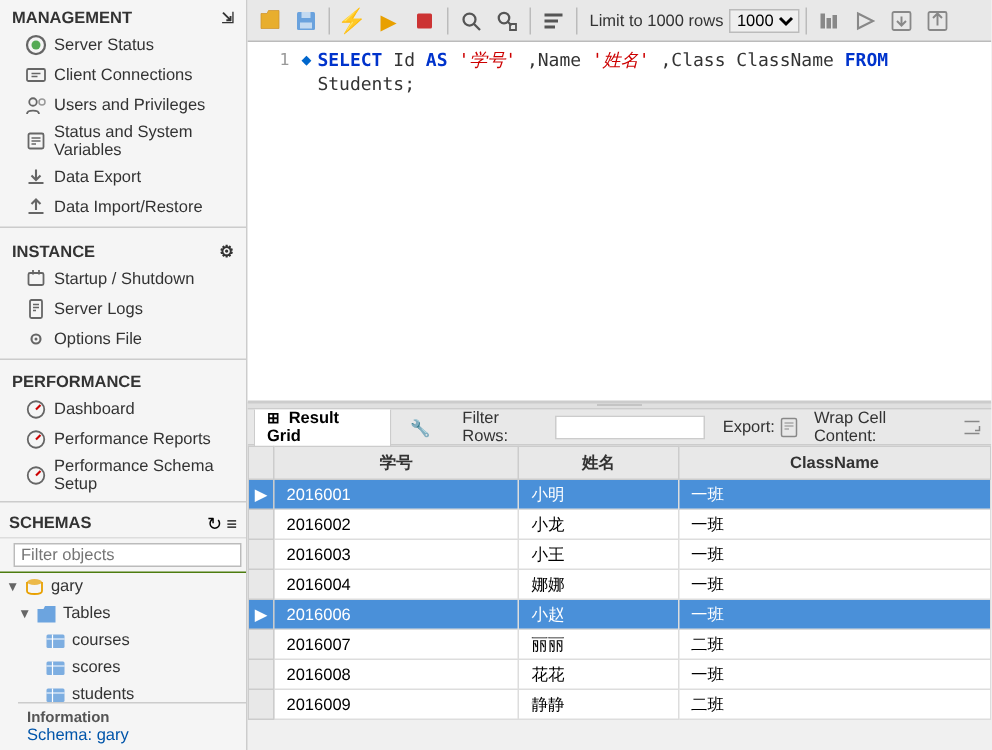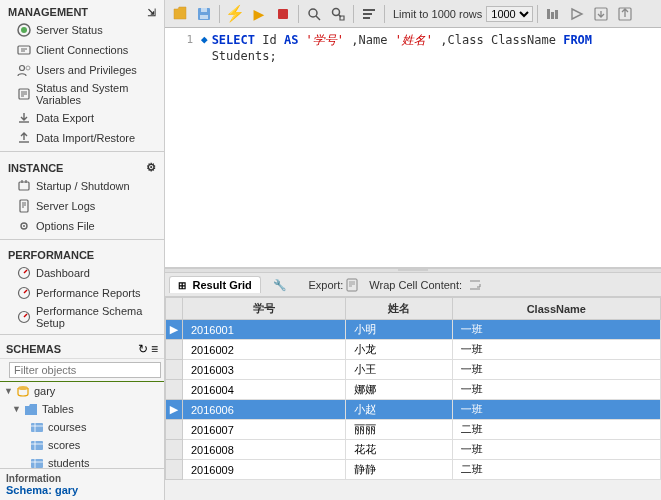--- a/index.html
+++ b/index.html
@@ -20,21 +20,21 @@
     .tree-item { display: flex; align-items: center; padding: 2px 4px; cursor: pointer; color: #333; }
     .tree-item .indent1 { width: 8px; flex-shrink: 0; }
     .tree-item .indent2 { width: 16px; flex-shrink: 0; }
     .tree-item .tree-icon { width: 16px; height: 14px; margin-right: 3px; display: inline-flex; align-items: center; justify-content: center; font-size: 10px; flex-shrink: 0; }
     .tree-item .tree-label { font-size: 11px; }
 
     
     .chevron { font-size: 9px; color: #666; margin-right: 2px; }
 
     
-    .info-bar { border-top: 1px solid #ccc; padding: 4px 6px; }
+    .info-bar { border-top: 1px solid #ccc; padding: 4px 6px; margin-left: 12px; }
     .info-bar-title { font-size: 10px; font-weight: bold; color: #555; }
     .info-bar-content { font-size: 11px; color: #333; }
 
     
     .main-area { flex: 1; display: flex; flex-direction: column; overflow: hidden; }
 
     
     .toolbar { background: #e8e8e8; border-bottom: 1px solid #bbb; padding: 2px 4px; display: flex; align-items: center; gap: 2px; height: 28px; flex-shrink: 0; }
     .toolbar-btn { width: 22px; height: 22px; background: none; border: none; cursor: pointer; display: flex; align-items: center; justify-content: center; font-size: 13px; color: #444; border-radius: 2px; flex-shrink: 0; }
     .toolbar-separator { width: 1px; height: 18px; background: #bbb; margin: 0 2px; flex-shrink: 0; }
@@ -299,21 +299,21 @@
               <line x1="5" y1="2" x2="5" y2="11" stroke="white" stroke-width="0.8"></line>
             </svg>
         </span>
         <span class="tree-label">students</span>
       </div>
 
     </div>
 
     <div class="info-bar">
       <div class="info-bar-title">Information</div>
-      <div class="info-bar-content" style="font-weight:bold; color:#0055aa;">Schema: gary</div>
+      <div class="info-bar-content" style="font-weight:normal; color:#0055aa;">Schema: gary</div>
     </div>
   </div>
 
   <div class="main-area">
 
     <div class="toolbar">
       <button class="toolbar-btn" title="Open">
         <svg width="16" height="16" viewBox="0 0 16 16">
             <path d="M2 3 L6 3 L7 1 L14 1 L14 13 L2 13 Z" fill="#e8a000" opacity="0.8" stroke="#c88000" stroke-width="0.5"></path>
           </svg>
@@ -416,20 +416,24 @@
 
     <div class="result-area">
 
       <div class="result-tabs">
         <div class="result-tab active">
           <span class="result-tab-icon">⊞</span>
           <span>Result Grid</span>
         </div>
         <div class="result-tab">
           <span>🔧</span>
+        </div>
+        <div class="filter-area">
+          <span>Filter Rows:</span>
+          <input type="text" class="filter-input" style="">
         </div>
         <div class="export-area">
           <span>Export:</span>
           <button class="toolbar-btn" style="width:18px; height:18px;">
             <svg width="14" height="14" viewBox="0 0 14 14">
                 <rect x="2" y="1" width="10" height="12" rx="1" fill="none" stroke="#888" stroke-width="1"></rect>
                 <line x1="4" y1="4" x2="10" y2="4" stroke="#888" stroke-width="0.8"></line>
                 <line x1="4" y1="6" x2="10" y2="6" stroke="#888" stroke-width="0.8"></line>
                 <line x1="4" y1="8" x2="7" y2="8" stroke="#888" stroke-width="0.8"></line>
               </svg>

